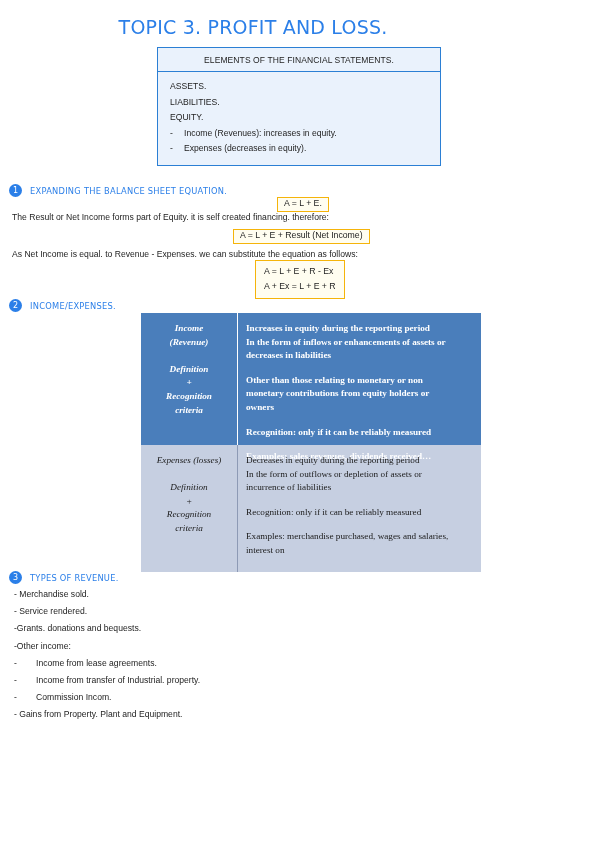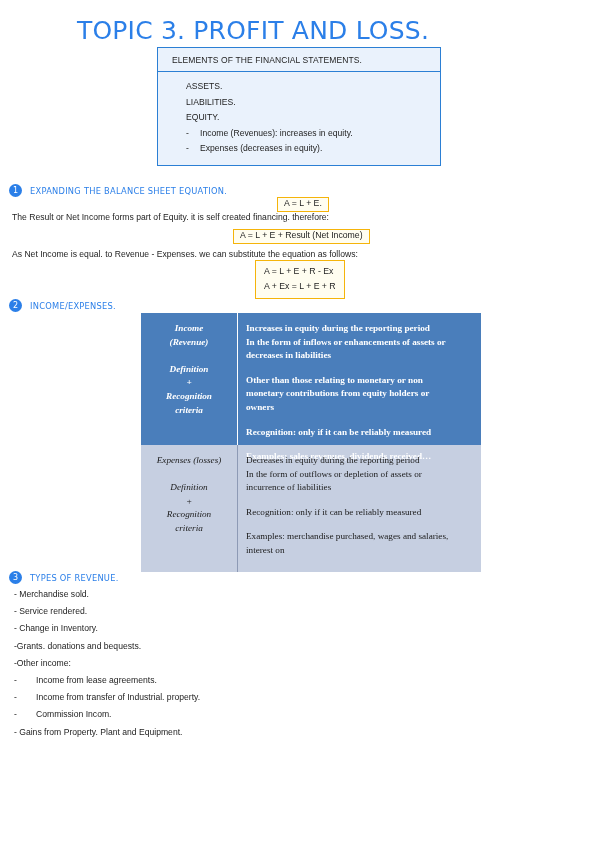--- a/index.html
+++ b/index.html
@@ -16,47 +16,47 @@
     overflow: hidden;
   }
 
   
   .doc-title {
     position: absolute;
     left: 0;
     top: 16px;
     width: 506px;
     text-align: center;
-    font-size: 25px;
+    font-size: 19px;
     letter-spacing: 0.2px;
     color: #2b7fe8;
     font-family: "DejaVu Sans", sans-serif;
     font-weight: 400;
   }
 
   
   .elements-box {
     position: absolute;
     left: 157px;
     top: 47px;
     width: 284px;
     border: 1.6px solid #2b7fd4;
     background: #eaf2fc;
     box-sizing: border-box;
   }
   .elements-box-header {
-    text-align: left;
+    text-align: center;
     font-size: 8.5px;
-    padding: 7px 4px 6px 14px;
+    padding: 7px 4px 6px 4px;
     border-bottom: 1.6px solid #2b7fd4;
     color: #232323;
     letter-spacing: 0.1px;
   }
   .elements-box-body {
-    padding: 7px 0 8px 28px;
+    padding: 7px 0 8px 12px;
     font-size: 8.6px;
     line-height: 15.5px;
     color: #232323;
   }
   .elements-box-body .sub {
     padding-left: 14px;
     position: relative;
   }
   .elements-box-body .sub .dash {
     position: absolute;
@@ -267,21 +267,20 @@
 </div>
 
 <div class="sec" style="left:9px; top:571px;">
   <div class="sec-num">3</div>
   <div class="sec-label">TYPES OF REVENUE.</div>
 </div>
 
 <div class="rev-list">
   <div class="item">- Merchandise sold.</div>
   <div class="item">- Service rendered.</div>
-  <div class="item">- Change in Inventory.</div>
   <div class="item">-Grants. donations and bequests.</div>
   <div class="item">-Other income:</div>
   <div class="item indent">
     <span class="dash">-</span>
     <span>Income from lease agreements.</span>
   </div>
   <div class="item indent">
     <span class="dash">-</span>
     <span>Income from transfer of Industrial. property.</span>
   </div>

